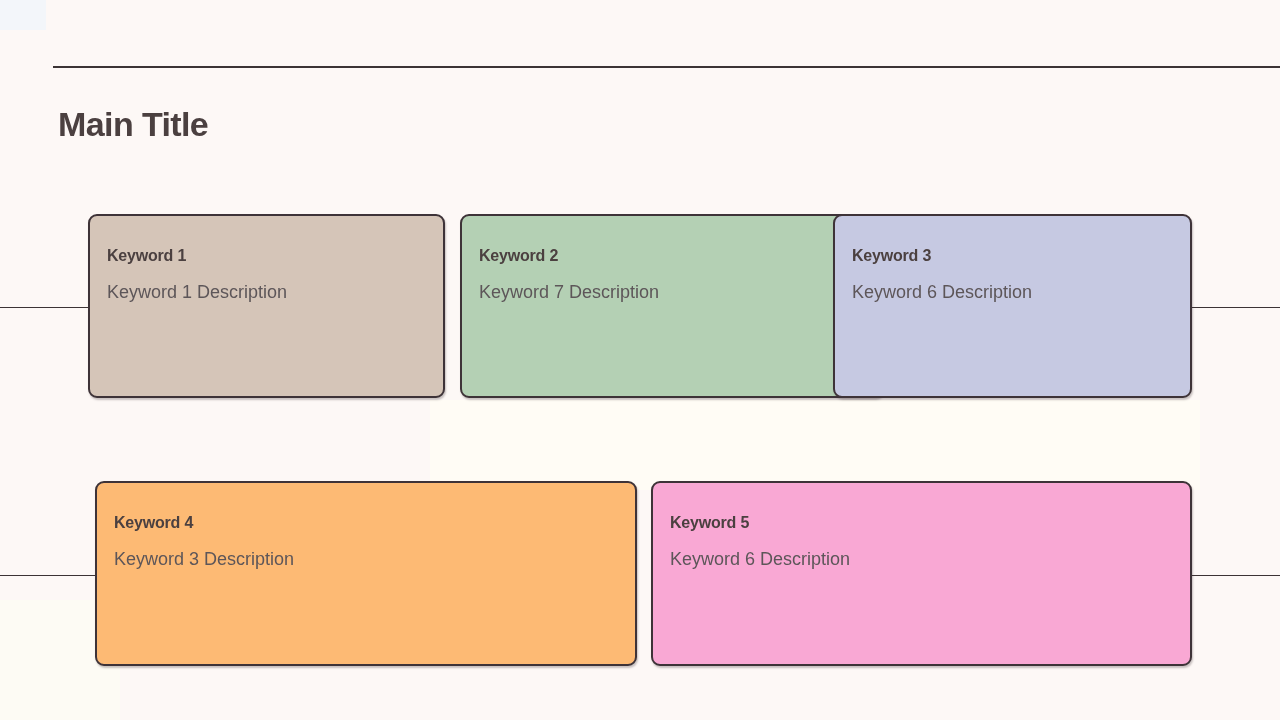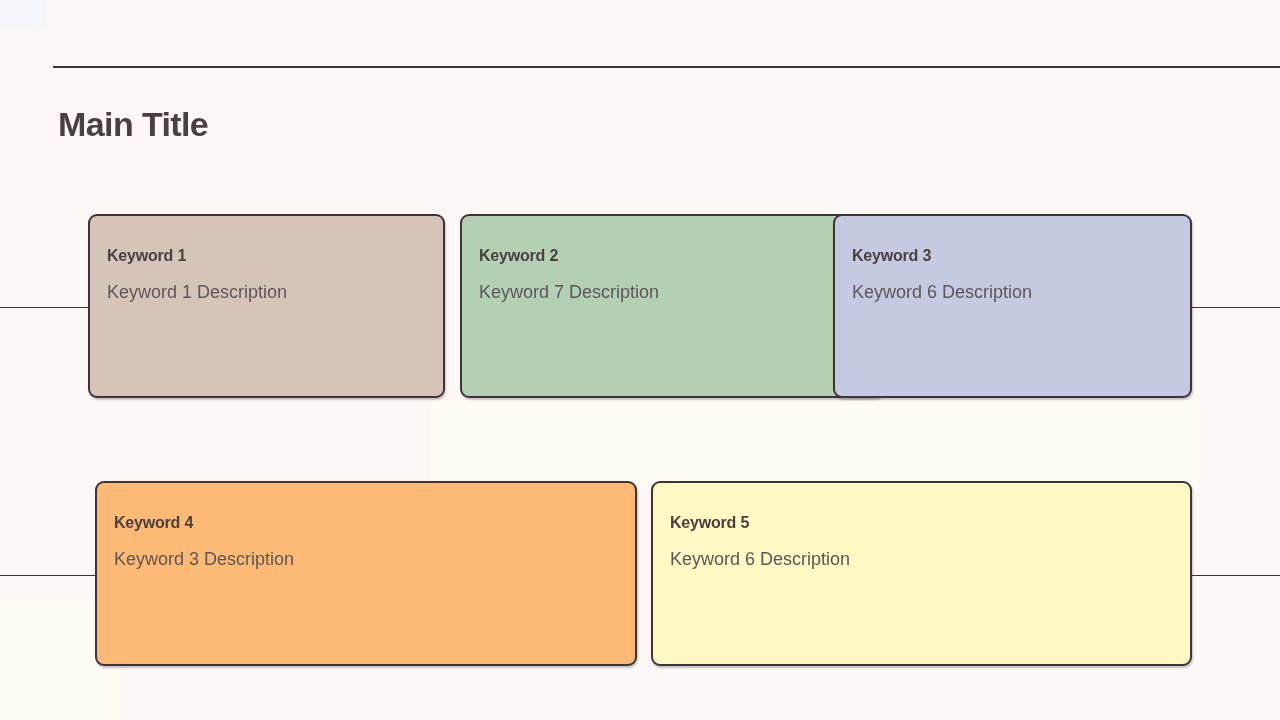--- a/index.html
+++ b/index.html
@@ -129,16 +129,16 @@
 <div class="card" id="card-3" style="background: rgb(198, 201, 226); border-color: rgb(62, 51, 56);">
   <div class="card-title">Keyword 3</div>
   <div class="card-desc">Keyword 6 Description</div>
 </div>
 
 <div class="card" id="card-4" style="background: #fdba74; border-color: rgb(62, 51, 56);">
   <div class="card-title">Keyword 4</div>
   <div class="card-desc">Keyword 3 Description</div>
 </div>
 
-<div class="card" id="card-5" style="background: #fef9c3; border-color: rgb(62, 51, 56);">
+<div class="card" id="card-5" style="background: #f9a8d4; border-color: rgb(62, 51, 56);">
   <div class="card-title">Keyword 5</div>
   <div class="card-desc">Keyword 6 Description</div>
 </div>
 
 </body></html>

